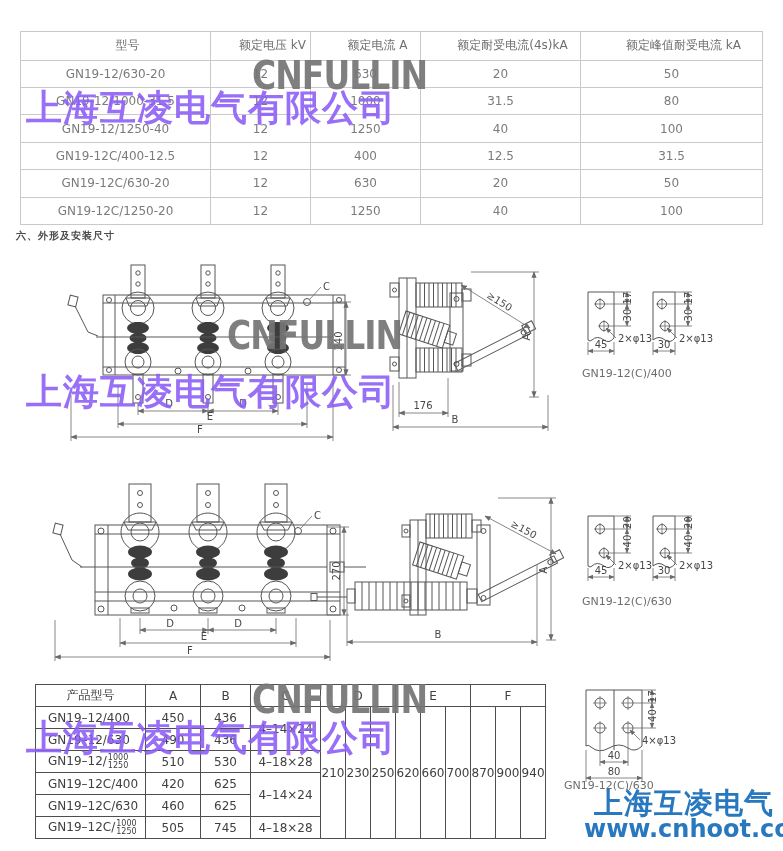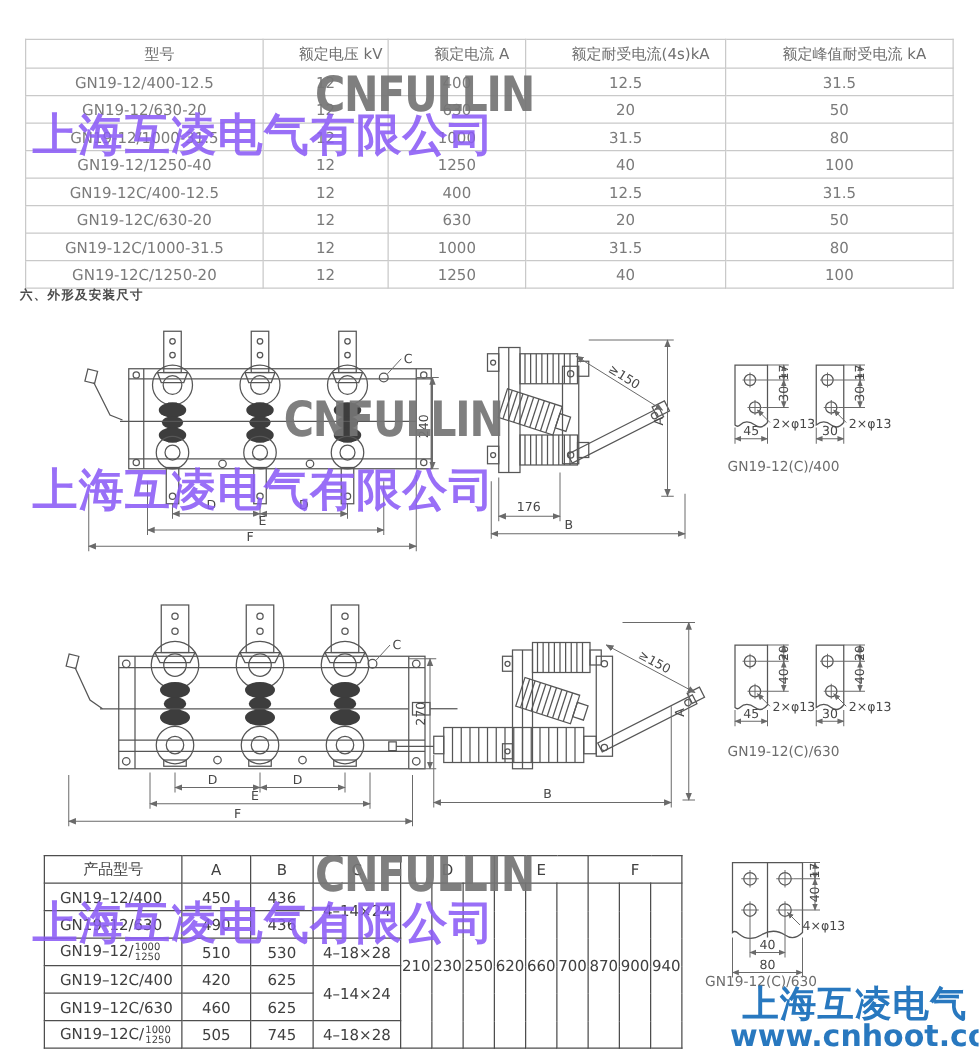--- a/index.html
+++ b/index.html
@@ -66,27 +66,20 @@
       </colgroup>
     <tbody>
         <tr>
       <th>型号</th>
       <th>额定电压 kV</th>
       <th>额定电流 A</th>
       <th>额定耐受电流(4s)kA</th>
       <th>额定峰值耐受电流 kA</th>
     </tr>
     <tr>
-      <td>GN19-12/400-12.5</td>
-          <td>12</td>
-          <td>400</td>
-          <td>12.5</td>
-          <td>31.5</td>
-    </tr>
-    <tr>
       <td>GN19-12/630-20</td>
           <td>12</td>
           <td>630</td>
           <td>20</td>
           <td>50</td>
     </tr>
     <tr>
       <td>GN19-12/1000-31.5</td>
           <td>12</td>
           <td>1000</td>
@@ -106,27 +99,20 @@
           <td>400</td>
           <td>12.5</td>
           <td>31.5</td>
     </tr>
     <tr>
       <td>GN19-12C/630-20</td>
           <td>12</td>
           <td>630</td>
           <td>20</td>
           <td>50</td>
-    </tr>
-    <tr>
-      <td>GN19-12C/1000-31.5</td>
-          <td>12</td>
-          <td>1000</td>
-          <td>31.5</td>
-          <td>80</td>
     </tr>
     <tr>
       <td>GN19-12C/1250-20</td>
           <td>12</td>
           <td>1250</td>
           <td>40</td>
           <td>100</td>
     </tr>
   </tbody>
     </table>

